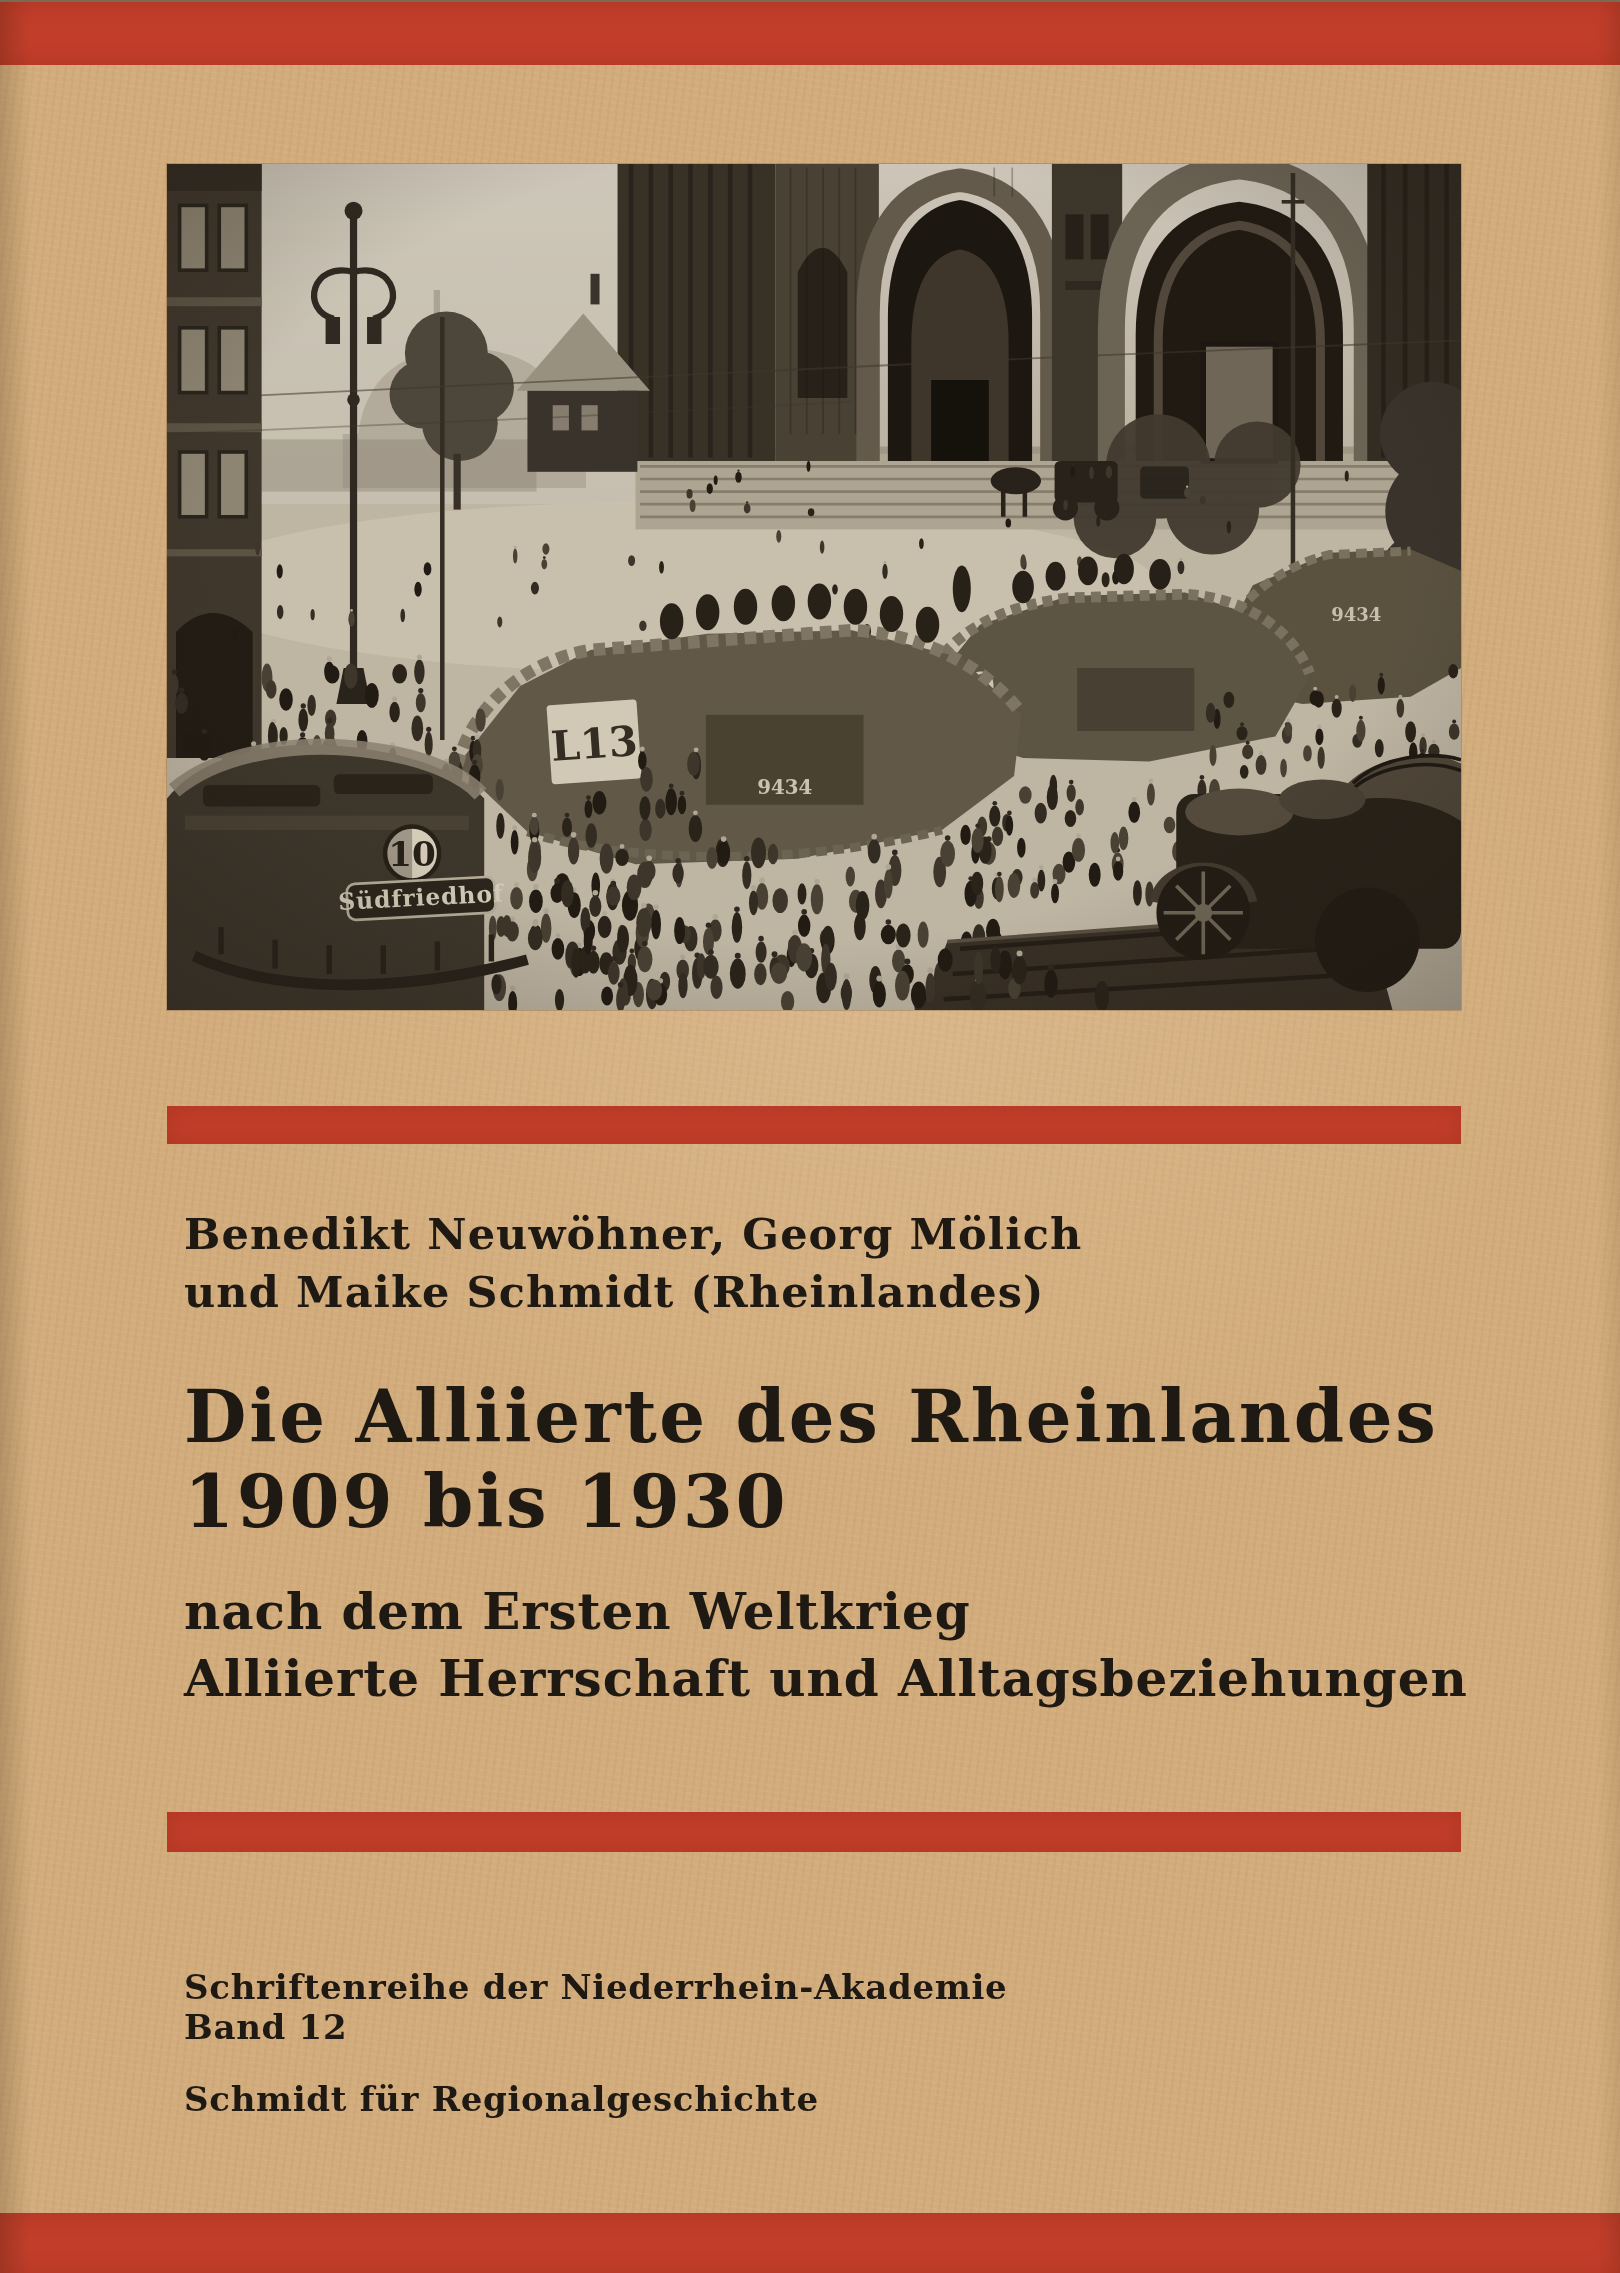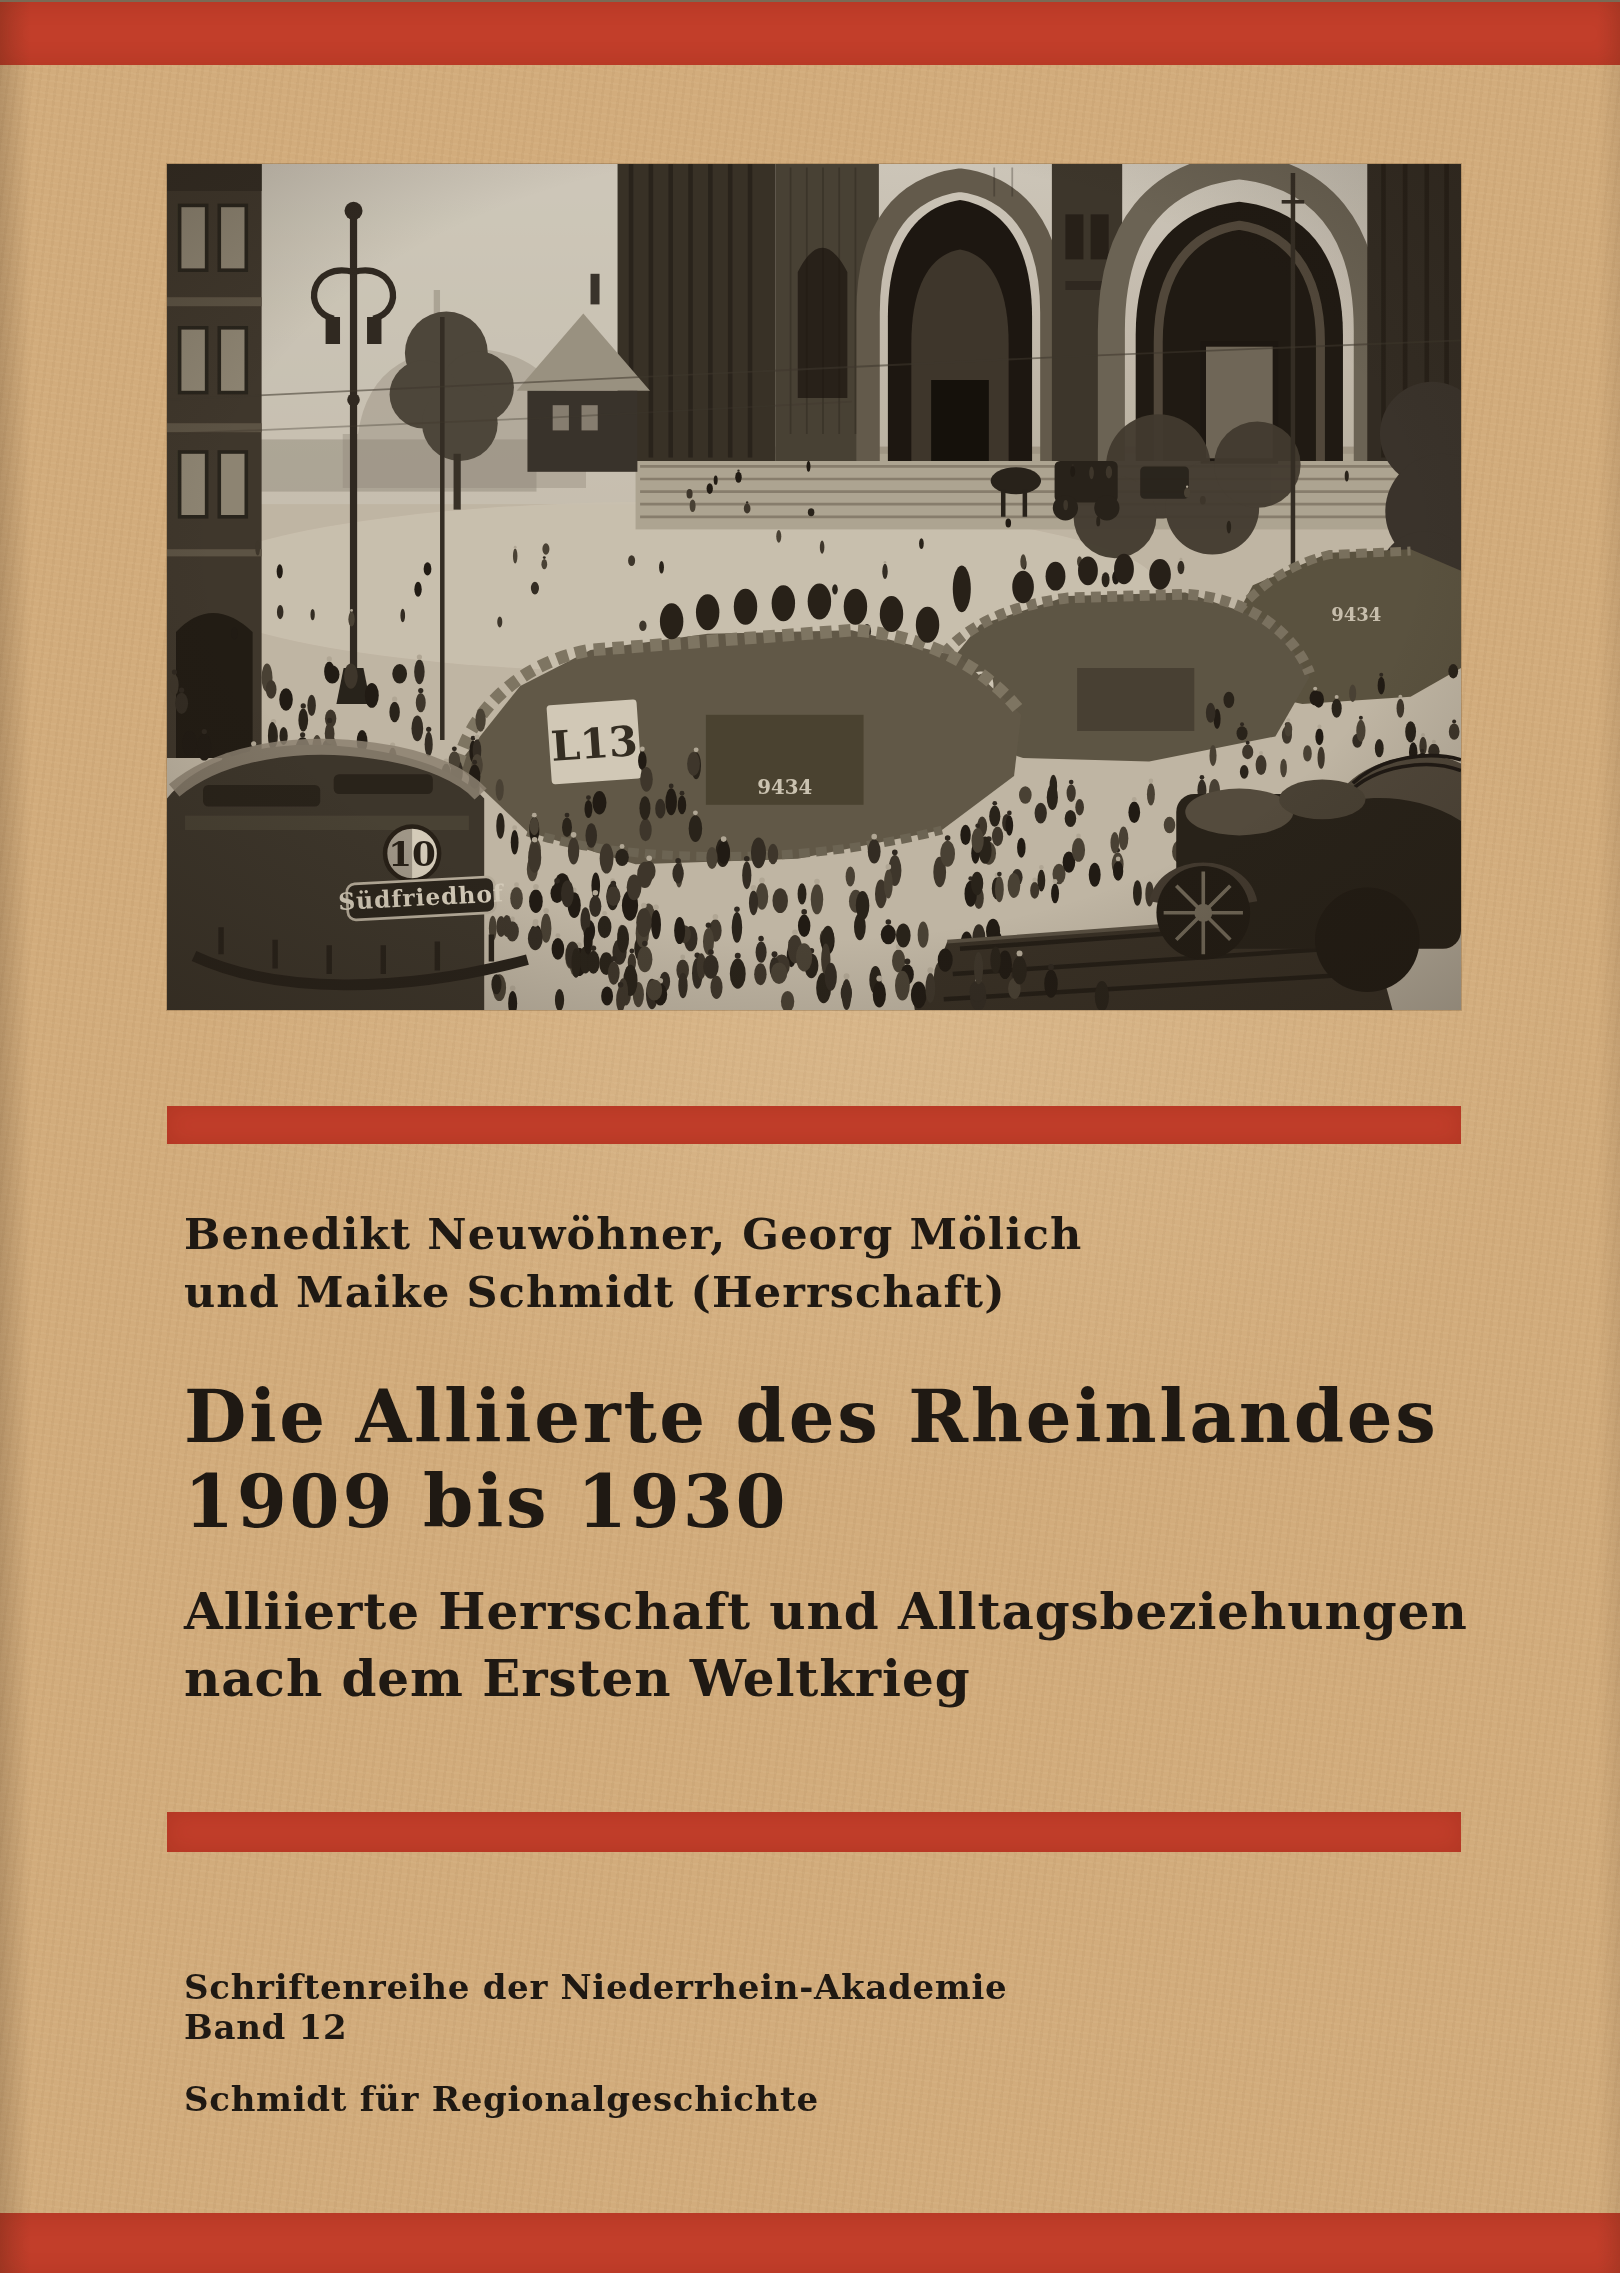--- a/index.html
+++ b/index.html
@@ -889,31 +889,31 @@
 
       <rect x="0" y="0" width="1436" height="940" fill="#8a6b42" opacity="0.06"></rect>
       <rect x="0" y="0" width="1436" height="940" fill="url(#vig)"></rect>
     </svg>
   </div>
 
   <div class="accent-band-1 red"></div>
 
   <div class="txt authors">
     <div>Benedikt Neuwöhner, Georg Mölich</div>
-    <div>und Maike Schmidt (Herrschaft)</div>
+    <div>und Maike Schmidt (Rheinlandes)</div>
   </div>
 
   <div class="txt title">
     <div>Die Alliierte des Rheinlandes</div>
     <div>1909 bis 1930</div>
   </div>
 
   <div class="txt subtitle">
+    <div>nach dem Ersten Weltkrieg</div>
     <div>Alliierte Herrschaft und Alltagsbeziehungen</div>
-    <div>nach dem Ersten Weltkrieg</div>
   </div>
 
   <div class="accent-band-2 red"></div>
 
   <div class="txt series">
     <div>Schriftenreihe der Niederrhein-Akademie</div>
     <div>Band 12</div>
   </div>
 
   <div class="txt publisher">Schmidt für Regionalgeschichte</div>

